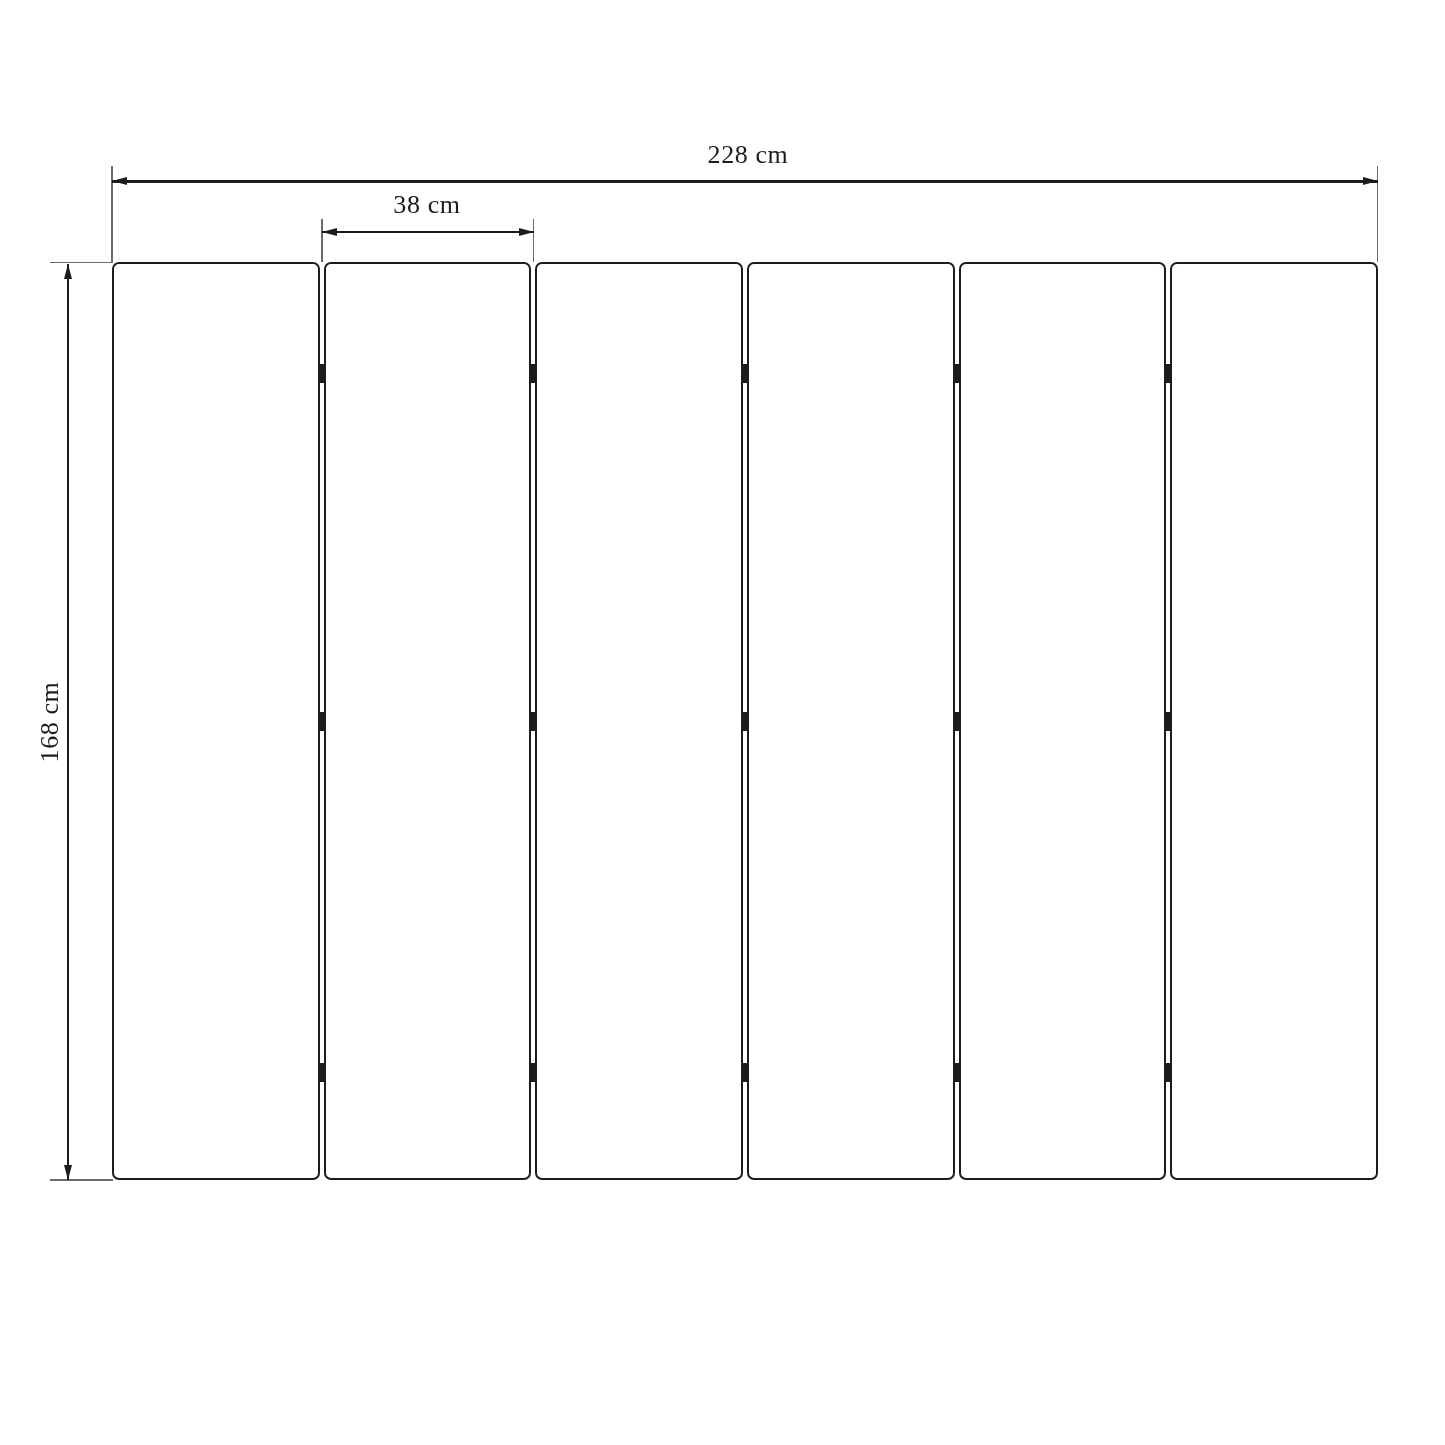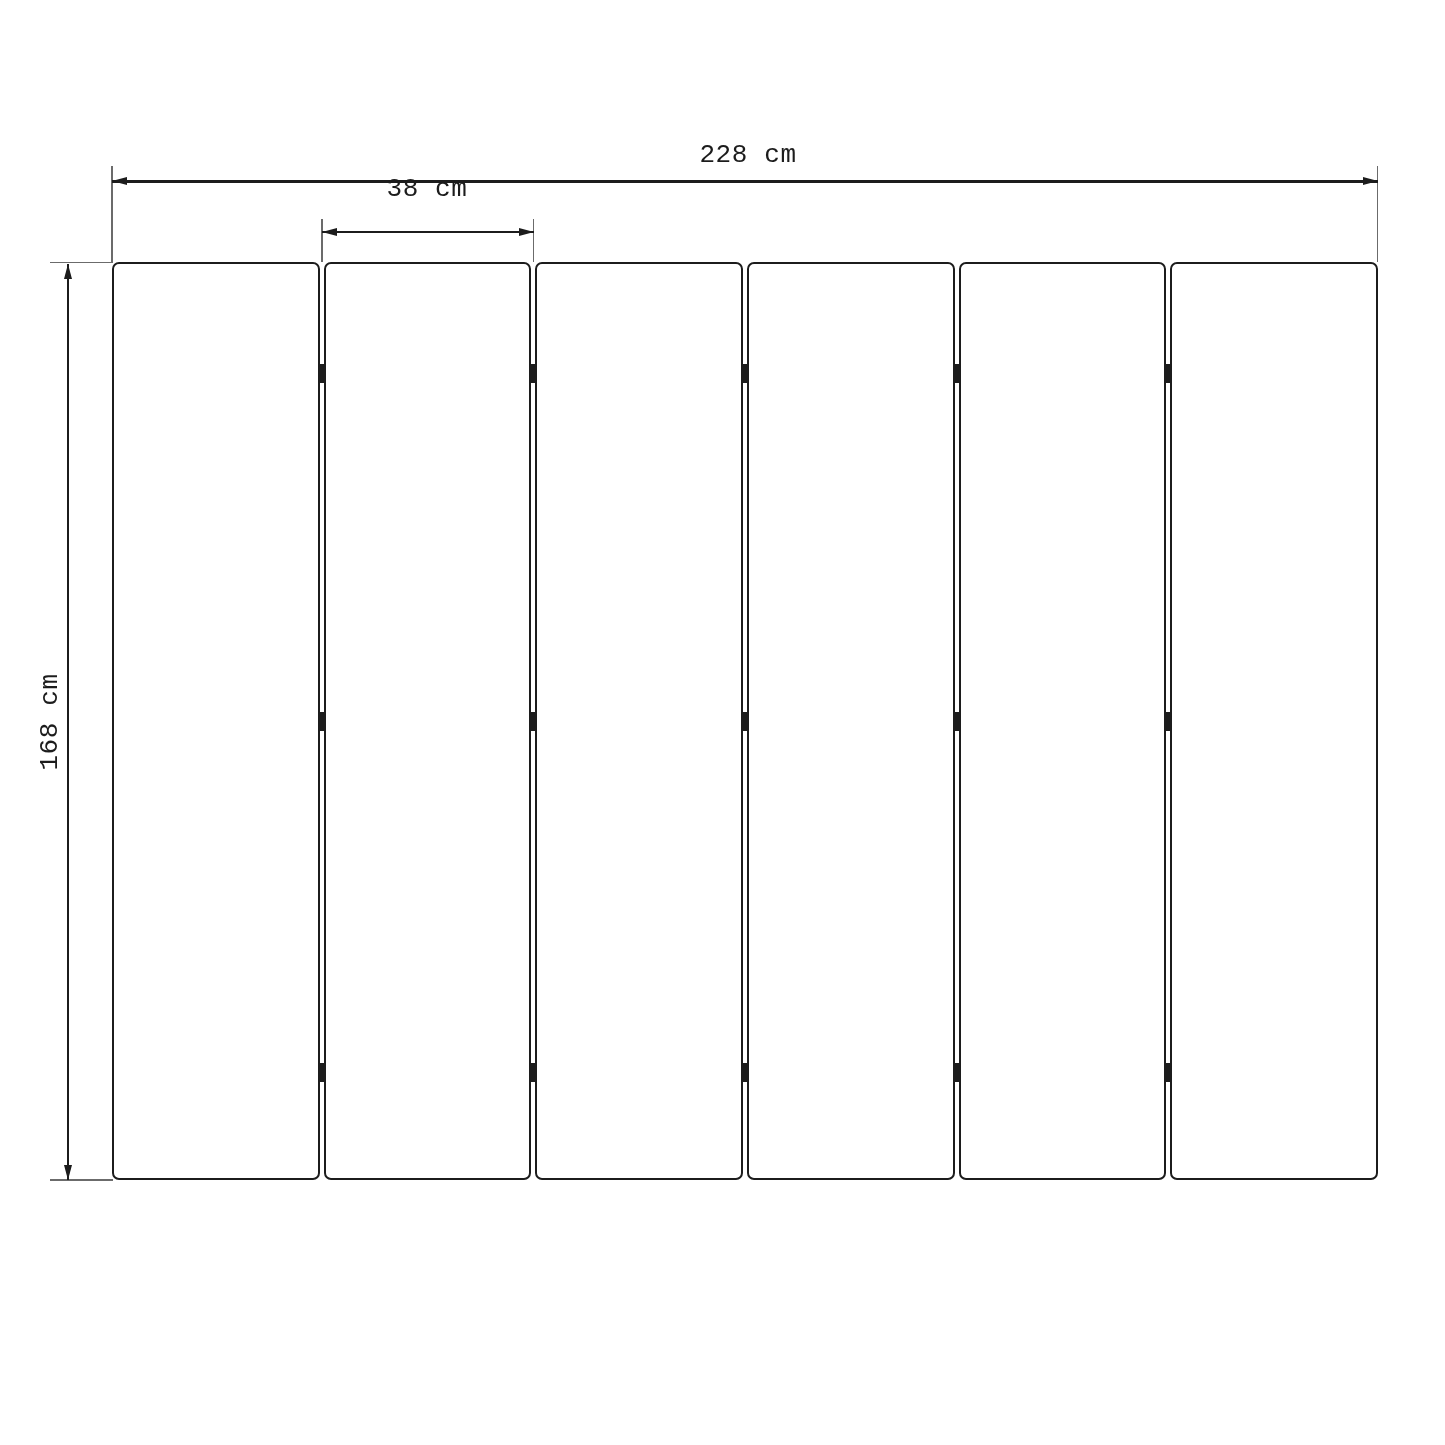--- a/index.html
+++ b/index.html
@@ -7,21 +7,21 @@
     --ext:#6b6b6b;
     --bg:#ffffff;
     --text:#1c1c1c;
   }
   html,body{margin:0;padding:0;background:var(--bg);}
   .canvas{
     position:relative;
     width:1445px;height:1445px;
     background:var(--bg);
     overflow:hidden;
-    font-family:Liberation Mono, monospace;
+    font-family:Liberation Serif, serif;
     color:var(--text);
   }
   
   .panels-row{
     position:absolute;
     left:112px;top:262px;
     width:1266px;height:918px;
     display:flex;
     gap:4px;
     box-sizing:border-box;
@@ -62,21 +62,21 @@
   .dim-tw-line{left:112px;top:180.2px;width:1266px;height:2.6px;}
   .arr-tw-left{left:112px;top:177px;}
   .arr-tw-right{left:1363px;top:177px;}
   .label-tw{left:598px;top:142px;width:300px;}
   
   .ext-pw-left{left:321px;top:219px;width:1.6px;height:43px;}
   .ext-pw-right{left:532.5px;top:219px;width:1.6px;height:43px;}
   .dim-pw-line{left:322px;top:230.7px;width:212px;height:2.6px;}
   .arr-pw-left{left:322px;top:227.5px;}
   .arr-pw-right{left:519px;top:227.5px;}
-  .label-pw{left:327px;top:176px;width:200px;}
+  .label-pw{left:327px;top:192px;width:200px;}
   
   .ext-h-top{left:50px;top:261.6px;width:63px;height:1.6px;}
   .ext-h-bottom{left:50px;top:1179.4px;width:63px;height:1.6px;}
   .dim-h-line{left:66.7px;top:264px;width:2.6px;height:916px;}
   .arr-h-up{left:63.5px;top:264px;}
   .arr-h-down{left:63.5px;top:1165px;}
   .label-h{
     left:-52px;top:709px;width:204px;height:26px;
     transform:rotate(-90deg);
   }

